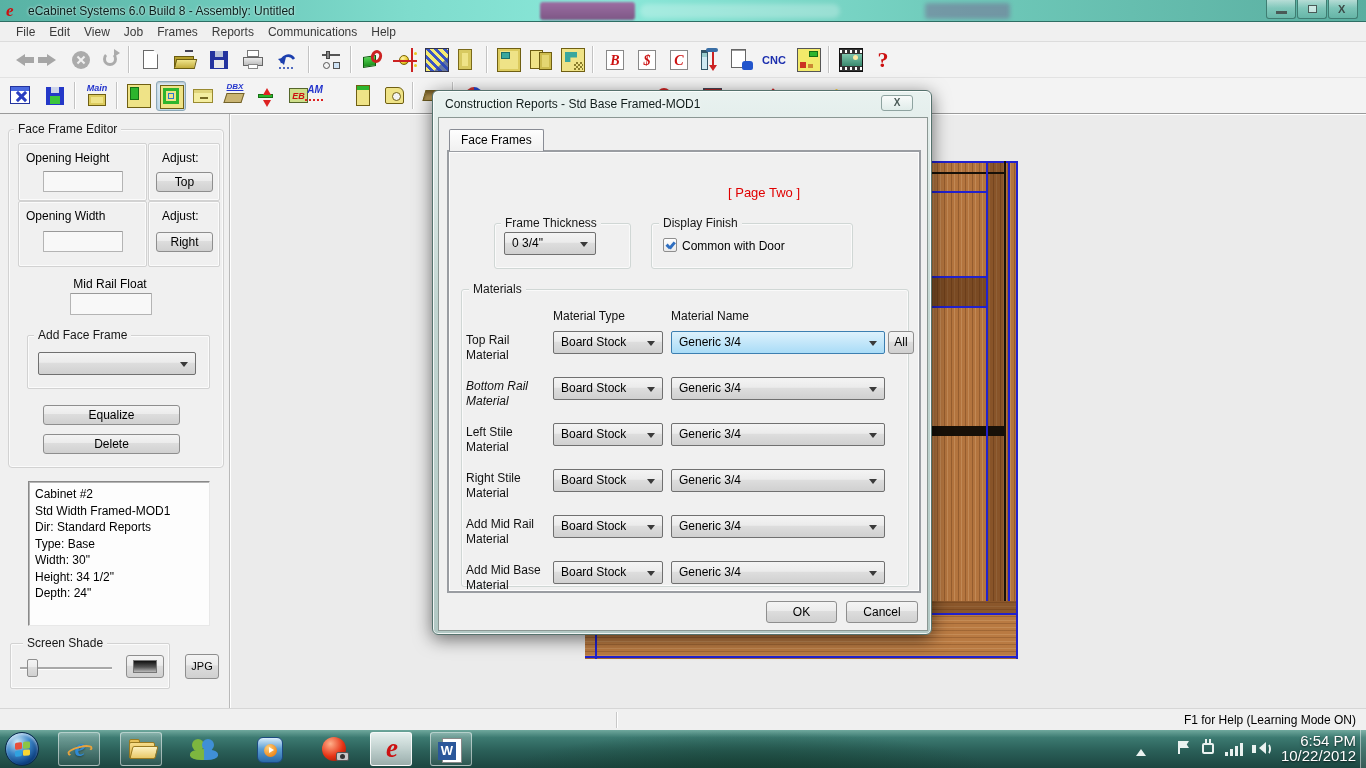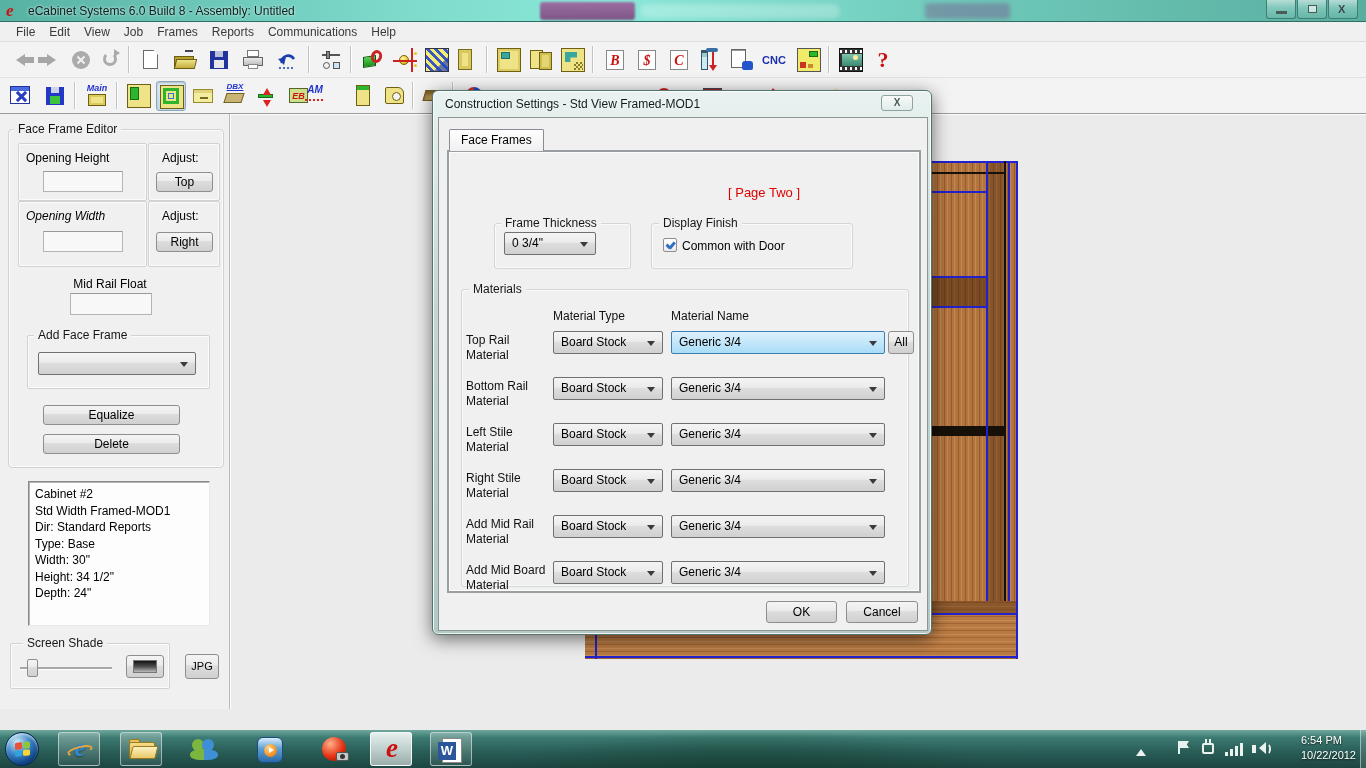--- a/index.html
+++ b/index.html
@@ -239,21 +239,21 @@
   .tri-up { position:absolute; width:0; height:0; border:5px solid transparent; border-bottom:7px solid #eaf2f0; top:14px; }
   .tflag-pole { position:absolute; width:2px; height:13px; background:#eaf2f0; top:11px; }
   .tflag-f { position:absolute; width:9px; height:7px; background:#eaf2f0; top:11px; clip-path:polygon(0 0,100% 0,75% 50%,100% 100%,0 100%); }
   .tplug { position:absolute; width:12px; height:11px; border:2px solid #eaf2f0; border-radius:2px; top:13px; }
   .tplug::before { content:""; position:absolute; left:1px; top:-6px; width:2px; height:4px; background:#eaf2f0; }
   .tplug::after { content:""; position:absolute; right:1px; top:-6px; width:2px; height:4px; background:#eaf2f0; }
   .tsig i { position:absolute; bottom:12px; width:3px; background:#eaf2f0; }
   .tspk-b { position:absolute; width:4px; height:8px; background:#eaf2f0; top:15px; }
   .tspk-t { position:absolute; width:0; height:0; border:6px solid transparent; border-right:7px solid #eaf2f0; top:12px; }
   .tspk-w { position:absolute; width:8px; height:12px; border:2px solid transparent; border-right-color:#eaf2f0; border-radius:50%; top:13px; }
-  .clock { position:absolute; right:10px; top:3px; text-align:left; color:#fff; font-size:11px; line-height:15px; text-shadow:0 1px 2px rgba(0,0,0,.7); }
+  .clock { position:absolute; right:10px; top:3px; text-align:right; color:#fff; font-size:15px; line-height:15px; text-shadow:0 1px 2px rgba(0,0,0,.7); }
   .showdesk { position:absolute; right:0; top:0; width:6px; height:38px; border-left:1px solid rgba(255,255,255,.45); background:rgba(255,255,255,.12); }
 </style>
 </head>
 <body>
 
 <div id="screen">
 
   <div id="titlebar">
     <div class="tb-blob1"></div>
     <div class="tb-blob2"></div>
@@ -616,21 +616,21 @@
 
       <div class="gbox" style="left:18px;top:29px;width:129px;height:58px;border-radius:2px;"></div>
       <div class="gbox" style="left:148px;top:29px;width:72px;height:58px;border-radius:2px;"></div>
       <div class="abs" style="left:26px;top:37px;">Opening Height</div>
       <div class="input7" style="left:43px;top:57px;width:80px;height:21px;"></div>
       <div class="abs" style="left:162px;top:37px;">Adjust:</div>
       <div class="btn7" style="left:156px;top:58px;width:57px;height:20px;line-height:18px;">Top</div>
 
       <div class="gbox" style="left:18px;top:87px;width:129px;height:66px;border-radius:2px;"></div>
       <div class="gbox" style="left:148px;top:87px;width:72px;height:66px;border-radius:2px;"></div>
-      <div class="abs" style="left:26px;top:95px;font-style:italic;">Opening Width</div>
+      <div class="abs" style="left:26px;top:95px;">Opening Width</div>
       <div class="input7" style="left:43px;top:117px;width:80px;height:21px;"></div>
       <div class="abs" style="left:162px;top:95px;">Adjust:</div>
       <div class="btn7" style="left:156px;top:118px;width:57px;height:20px;line-height:18px;">Right</div>
 
       <div class="abs" style="left:40px;top:163px;width:140px;text-align:center;">Mid Rail Float</div>
       <div class="input7" style="left:70px;top:179px;width:82px;height:22px;"></div>
 
       <div class="gbox" style="left:27px;top:221px;width:183px;height:54px;border-radius:2px;"></div>
       <div class="glabel" style="left:34px;top:214px;">Add Face Frame</div>
       <div class="combo7" style="left:38px;top:238px;width:158px;height:23px;line-height:21px;">
@@ -655,21 +655,21 @@
       <div class="abs" style="left:20px;top:553px;width:92px;height:2px;background:#a8a8a8;box-shadow:0 1px 0 #fff;"></div>
       <div class="btn7" style="left:27px;top:545px;width:11px;height:18px;border-radius:2px;"></div>
       <div class="btn7" style="left:126px;top:541px;width:38px;height:23px;">
         <span class="abs" style="left:6px;top:4px;width:24px;height:13px;background:linear-gradient(#111,#555 55%,#bbb);border:1px solid #777;"></span>
       </div>
       <div class="btn7" style="left:185px;top:540px;width:34px;height:25px;line-height:23px;font-size:11px;">JPG</div>
     </div>
   </div>
 
   <div id="dialog">
-    <div id="dlg-title">Construction Settings - Std View Framed-MOD1</div>
+    <div id="dlg-title">Construction Reports - Std Base Framed-MOD1</div>
     <div id="dlg-close">X</div>
     <div id="dlg-client"></div>
 
     <div class="dtab">Face Frames</div>
     <div id="tabpage"></div>
 
     <div id="page-two" style="z-index:5">[ Page Two ]</div>
 
     <div class="dlg-gbox" style="left:61px;top:132px;width:137px;height:46px;z-index:3;"></div>
     <div class="dlg-glabel" style="left:68px;top:125px;">Frame Thickness</div>
@@ -691,21 +691,21 @@
     <div class="hdr" style="left:238px;top:218px;z-index:4;">Material Name</div>
 
     <div class="mat-label" style="left:33px;top:242px;z-index:4;">
         <div>Top Rail</div>
         <div>Material</div>
       </div>
     <div class="combo7" style="left:120px;top:240px;width:110px;height:23px;line-height:21px;z-index:4;"><span>Board Stock</span><span class="carr"></span></div>
     <div class="combo7 sel" style="left:238px;top:240px;width:214px;height:23px;line-height:21px;z-index:4;"><span>Generic 3/4</span><span class="carr"></span></div>
     <div class="btn7" style="left:455px;top:240px;width:26px;height:23px;line-height:21px;z-index:4;">All</div>
 
-    <div class="mat-label" style="left:33px;top:288px;z-index:4;">
+    <div class="mat-label" style="left:33px;top:288px;z-index:4;font-style:italic;">
         <div>Bottom Rail</div>
         <div>Material</div>
       </div>
     <div class="combo7" style="left:120px;top:286px;width:110px;height:23px;line-height:21px;z-index:4;"><span>Board Stock</span><span class="carr"></span></div>
     <div class="combo7" style="left:238px;top:286px;width:214px;height:23px;line-height:21px;z-index:4;"><span>Generic 3/4</span><span class="carr"></span></div>
 
     <div class="mat-label" style="left:33px;top:334px;z-index:4;">
         <div>Left Stile</div>
         <div>Material</div>
       </div>
@@ -720,30 +720,34 @@
     <div class="combo7" style="left:238px;top:378px;width:214px;height:23px;line-height:21px;z-index:4;"><span>Generic 3/4</span><span class="carr"></span></div>
 
     <div class="mat-label" style="left:33px;top:426px;z-index:4;">
         <div>Add Mid Rail</div>
         <div>Material</div>
       </div>
     <div class="combo7" style="left:120px;top:424px;width:110px;height:23px;line-height:21px;z-index:4;"><span>Board Stock</span><span class="carr"></span></div>
     <div class="combo7" style="left:238px;top:424px;width:214px;height:23px;line-height:21px;z-index:4;"><span>Generic 3/4</span><span class="carr"></span></div>
 
     <div class="mat-label" style="left:33px;top:472px;z-index:4;height:28px;overflow:hidden;">
-        <div>Add Mid Board</div>
+        <div>Add Mid Base</div>
         <div>Material</div>
       </div>
     <div class="combo7" style="left:120px;top:470px;width:110px;height:23px;line-height:21px;z-index:4;"><span>Board Stock</span><span class="carr"></span></div>
     <div class="combo7" style="left:238px;top:470px;width:214px;height:23px;line-height:21px;z-index:4;"><span>Generic 3/4</span><span class="carr"></span></div>
 
     <div class="btn7" style="left:333px;top:510px;width:71px;height:22px;line-height:20px;">OK</div>
     <div class="btn7" style="left:413px;top:510px;width:72px;height:22px;line-height:20px;">Cancel</div>
   </div>
 
+  <div id="statusbar">
+    <div class="st-div"></div>
+    <div id="status-help">F1 for Help (Learning Mode ON)</div>
+  </div>
 
   <div id="taskbar">
     <div class="orb">
         <div class="flag">
           <i class="f1"></i>
           <i class="f2"></i>
           <i class="f3"></i>
           <i class="f4"></i>
         </div>
       </div>

